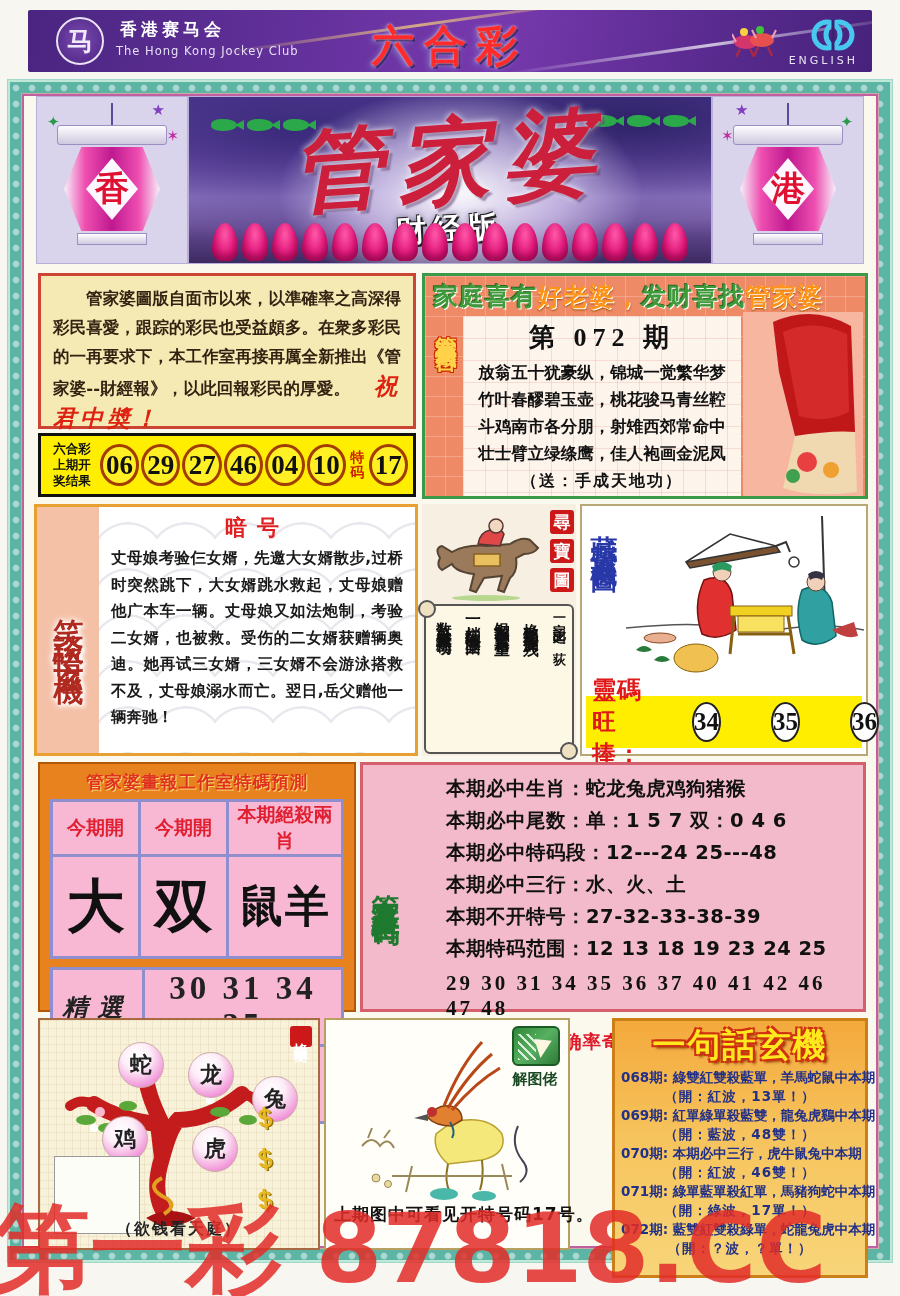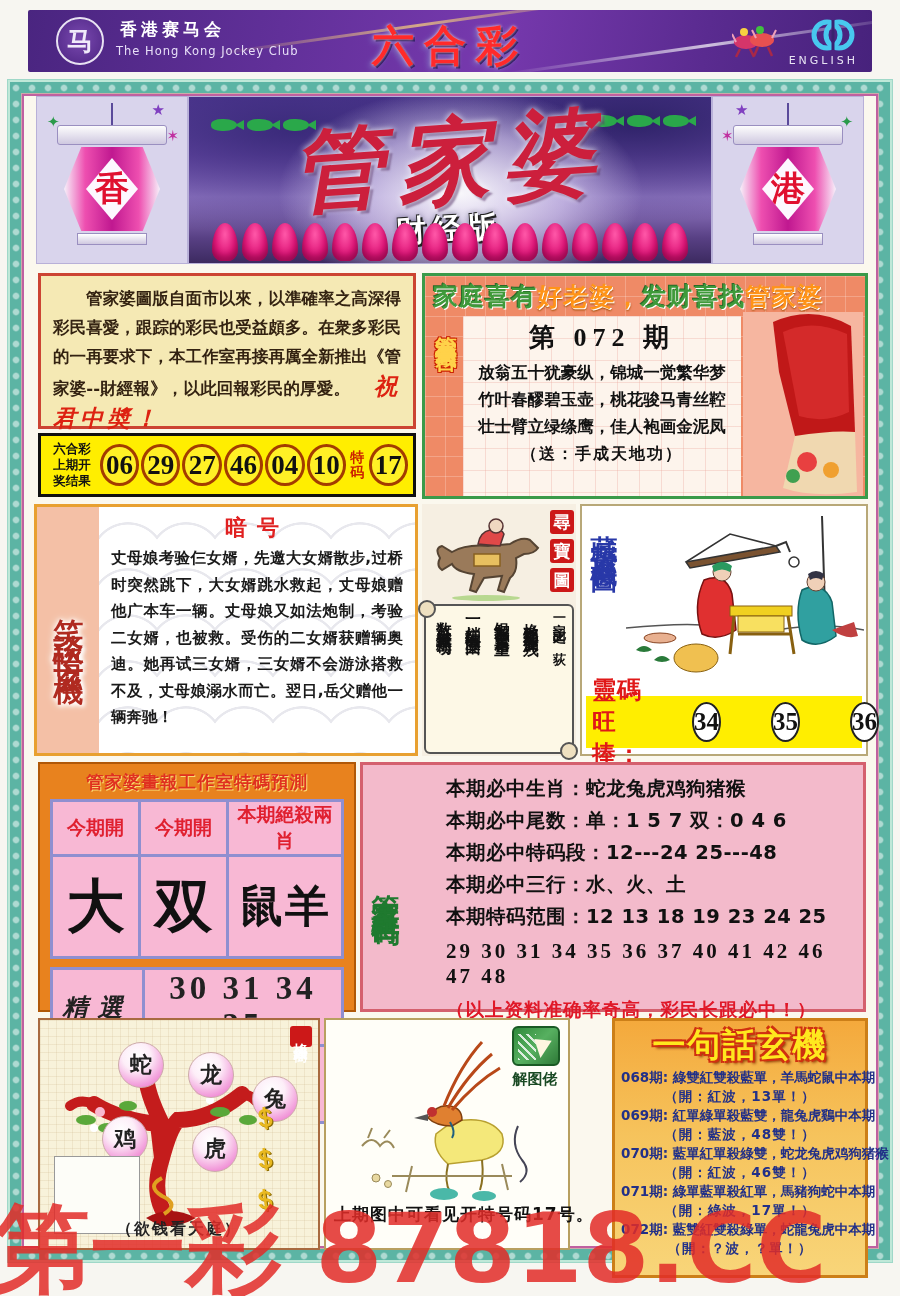--- a/index.html
+++ b/index.html
@@ -376,20 +376,21 @@
 <div class="abs issue-box">
   <div class="issue-headline">
     <span class="g">家庭喜有</span><span class="o">好老婆，</span><span class="g">发财喜找</span><span class="o">管家婆</span>
   </div>
   <div class="issue-side">管家婆八句箴言</div>
   <div class="issue-panel">
     <div class="issue-no">第 072 期</div>
     <div class="issue-poem">
       <div>放翁五十犹豪纵，锦城一觉繁华梦</div>
       <div>竹叶春醪碧玉壶，桃花骏马青丝鞚</div>
+      <div>斗鸡南市各分朋，射雉西郊常命中</div>
       <div>壮士臂立绿绦鹰，佳人袍画金泥凤</div>
     </div>
     <div class="issue-gift">（送：手成天地功）</div>
   </div>
   <svg class="issue-lady" viewBox="0 0 120 186">
     <rect x="0" y="0" width="120" height="186" fill="#f6b6a0"></rect>
     <path d="M30 10 Q70 -8 108 14 L112 120 Q80 132 52 124 L36 60 Z" fill="#c01818"></path>
     <path d="M40 20 Q70 6 104 22 L106 100 Q82 112 56 104 Z" fill="#d42a2a"></path>
     <path d="M52 124 Q90 118 112 120 L114 180 Q70 186 40 176 Z" fill="#f0d8b0"></path>
     <circle cx="64" cy="150" r="10" fill="#e84040"></circle>
@@ -495,20 +496,21 @@
 
 <div class="abs direct-box">
   <div class="direct-side">
     <div class="direct-side-label">管家婆直言特码</div>
   </div>
   <div class="direct-main">
     <div class="direct-line">本期必中生肖：蛇龙兔虎鸡狗猪猴</div>
     <div class="direct-line">本期必中尾数：单：1 5 7 双：0 4 6</div>
     <div class="direct-line">本期必中特码段：12---24  25---48</div>
     <div class="direct-line">本期必中三行：水、火、土</div>
+    <div class="direct-line">本期不开特号：27-32-33-38-39</div>
     <div class="direct-line">本期特码范围：12 13 18 19 23 24 25</div>
     <div class="direct-nums">29 30 31 34 35 36 37 40 41 42 46 47 48</div>
     <div class="direct-note">（以上资料准确率奇高，彩民长跟必中！）</div>
   </div>
 </div>
 
 <div class="abs tree-box">
   <svg class="abs" style="left:10px;top:8px;width:240px;height:200px;" viewBox="0 0 240 200">
     <path d="M118 190 Q100 168 112 130 L108 96 Q70 92 44 76 M112 130 Q120 100 128 92 Q160 92 192 66 M112 96 Q94 60 96 40" fill="none" stroke="#c41c1c" stroke-width="16" stroke-linecap="round"></path>
     <path d="M96 190 Q120 176 146 190 Q128 200 110 198 Z" fill="#a81212"></path>
@@ -561,21 +563,21 @@
   <div class="decode-label">解图佬</div>
   <div class="bird-caption">上期图中可看见开特号码17号。</div>
 </div>
 
 <div class="abs oneliner-box">
   <div class="oneliner-title">一句話玄機</div>
   <div class="ol-entry">068期: 綠雙紅雙殺藍單，羊馬蛇鼠中本期</div>
   <div class="ol-result">（開：紅波，13單！）</div>
   <div class="ol-entry">069期: 紅單綠單殺藍雙，龍兔虎鷄中本期</div>
   <div class="ol-result">（開：藍波，48雙！）</div>
-  <div class="ol-entry">070期: 藍單紅單殺綠雙，蛇龙兔虎鸡狗猪猴</div>
+  <div class="ol-entry">070期: 本期必中三行，虎牛鼠兔中本期</div>
   <div class="ol-result">（開：紅波，46雙！）</div>
   <div class="ol-entry">071期: 綠單藍單殺紅單，馬豬狗蛇中本期</div>
   <div class="ol-result">（開：綠波，17單！）</div>
   <div class="ol-entry">072期: 藍雙紅雙殺綠單，蛇龍兔虎中本期</div>
   <div class="ol-result">（開：？波，？單！）</div>
 </div>
 
 <div class="abs watermark">第一彩 87818.CC</div>
 
 </body></html>

